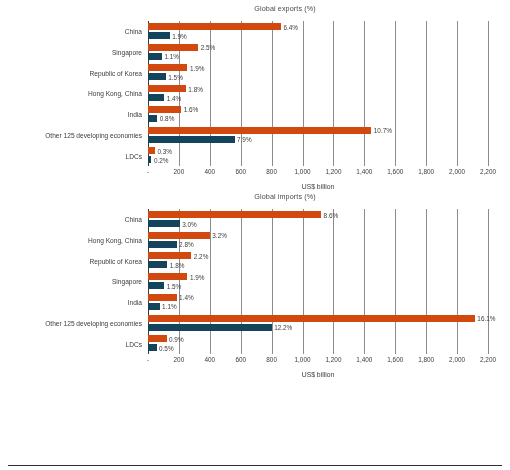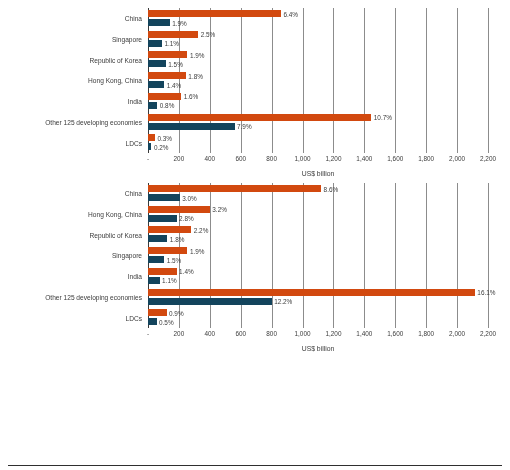--- a/index.html
+++ b/index.html
@@ -86,20 +86,21 @@
     position:absolute;left:8px;right:8px;bottom:4px;
     height:1px;background:#2f2f2f;
   }
 </style>
 </head>
 <body>
 
 <div class="page">
 
   <div class="panel">
+    <div class="panel-title">Global exports (%)</div>
     <div class="plot">
       <div class="plot-inner">
         <div class="gridlines">
             <div class="gridline" style="left: 9.09091%;"></div>
             <div class="gridline" style="left: 18.1818%;"></div>
             <div class="gridline" style="left: 27.2727%;"></div>
             <div class="gridline" style="left: 36.3636%;"></div>
             <div class="gridline" style="left: 45.4545%;"></div>
             <div class="gridline" style="left: 54.5455%;"></div>
             <div class="gridline" style="left: 63.6364%;"></div>
@@ -187,20 +188,21 @@
           <span class="xtick" style="left: 72.7273%;">1,600</span>
           <span class="xtick" style="left: 81.8182%;">1,800</span>
           <span class="xtick" style="left: 90.9091%;">2,000</span>
           <span class="xtick" style="left: 100%;">2,200</span>
         </div>
       <div class="xlabel">US$ billion</div>
     </div>
   </div>
 
   <div class="panel">
+    <div class="panel-title">Global imports (%)</div>
     <div class="plot">
       <div class="plot-inner">
         <div class="gridlines">
             <div class="gridline" style="left: 9.09091%;"></div>
             <div class="gridline" style="left: 18.1818%;"></div>
             <div class="gridline" style="left: 27.2727%;"></div>
             <div class="gridline" style="left: 36.3636%;"></div>
             <div class="gridline" style="left: 45.4545%;"></div>
             <div class="gridline" style="left: 54.5455%;"></div>
             <div class="gridline" style="left: 63.6364%;"></div>

